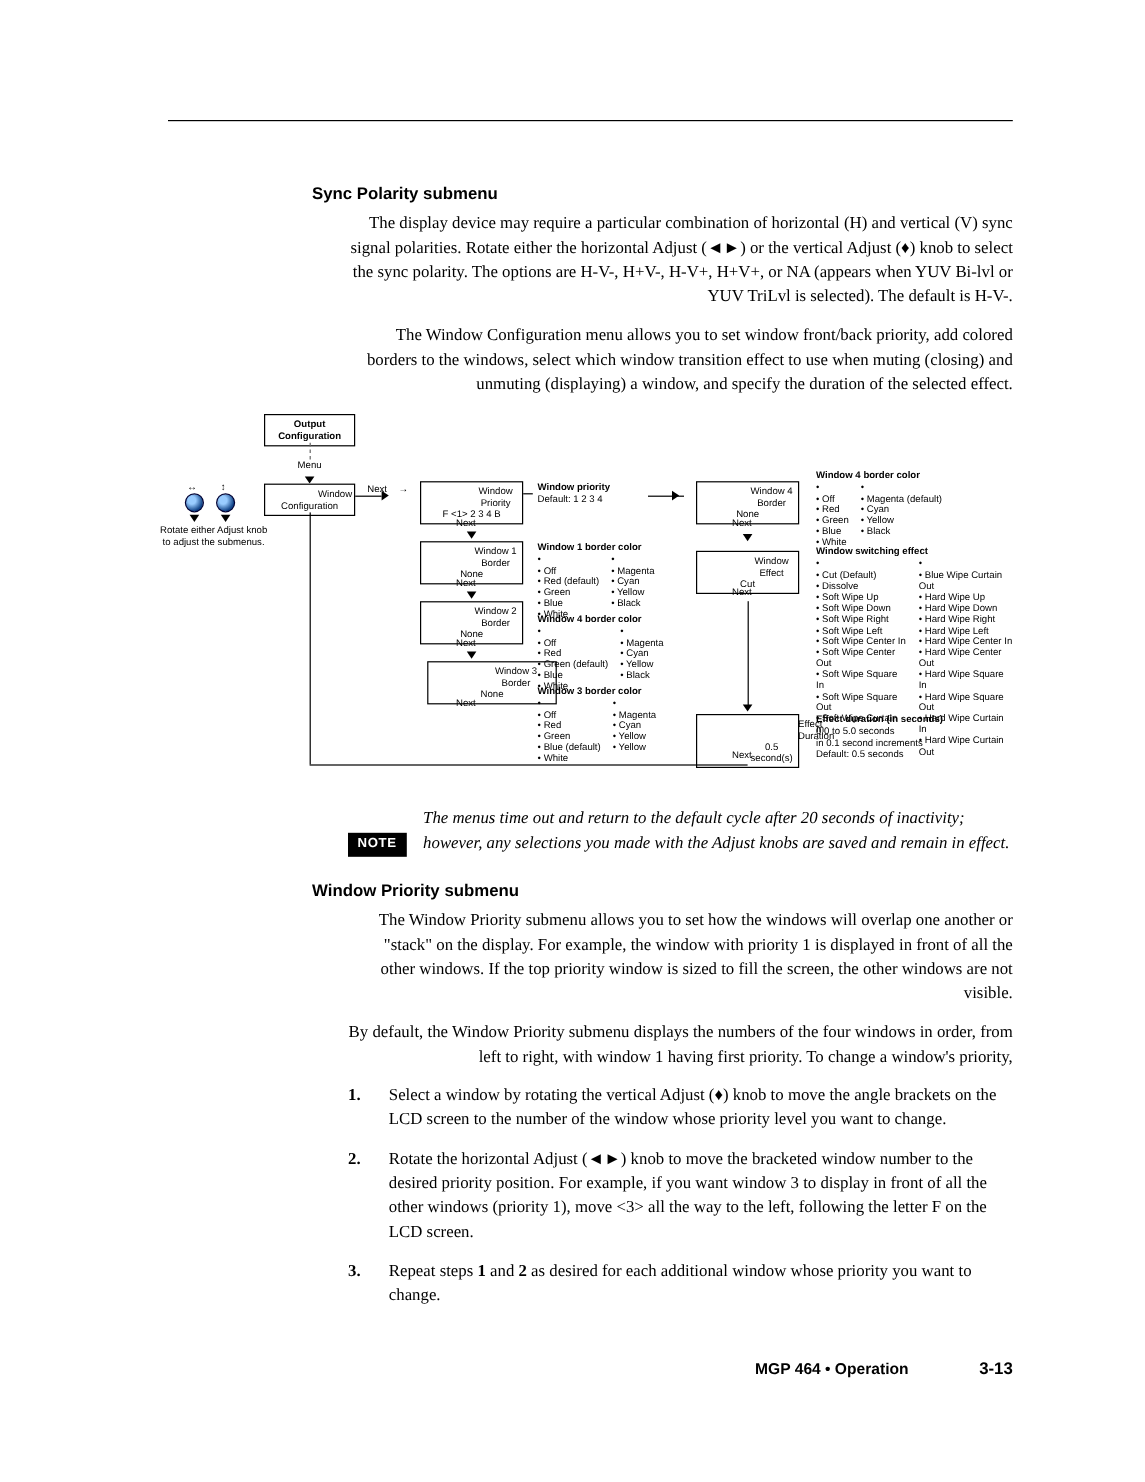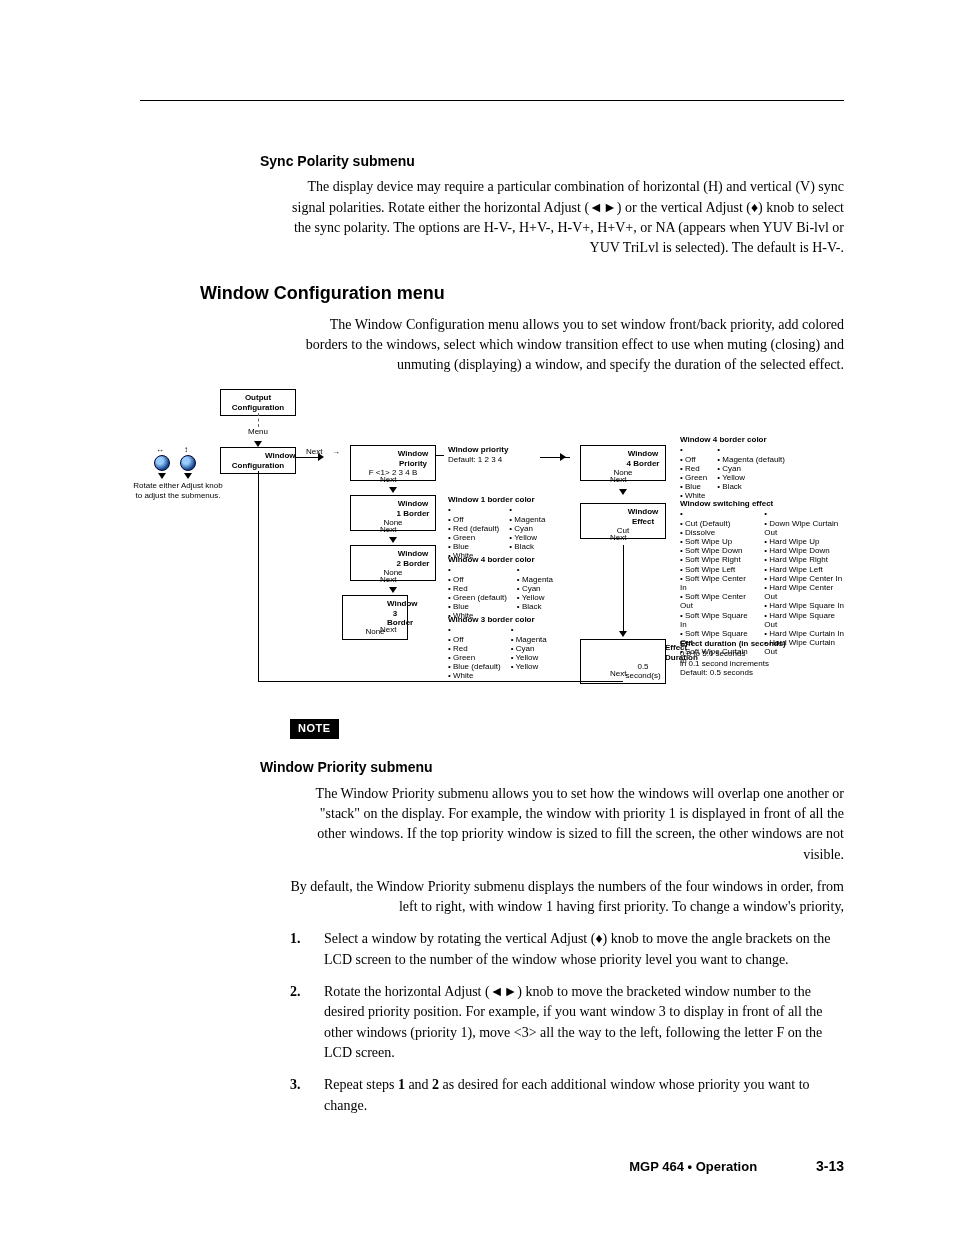--- a/index.html
+++ b/index.html
@@ -104,21 +104,21 @@
     height: 320px;
   }
   .dbox {
     position: absolute;
     border: 1px solid #000;
     background: #fff;
     text-align: center;
     padding: 3px 4px;
     box-sizing: border-box;
   }
-  .dbox .bt { font-weight: bold; margin-left: 40px; }
+  .dbox .bt { font-weight: normal; margin-left: 40px; }
   .dtxt {
     position: absolute;
     font-size: 8px;
   }
   .dtxt.bold { font-weight: bold; }
   .bullets {
     position: absolute;
     font-size: 8px;
   }
   .bullets div::before {
@@ -162,21 +162,20 @@
 </style>
 </head>
 <body>
 
 <div class="page">
   <div class="hr-top"></div>
 
   <h3 class="sub">Sync Polarity submenu</h3>
   <p class="bodytext">The display device may require a particular combination of horizontal (H) and vertical (V) sync signal polarities.  Rotate either the horizontal Adjust (◄►) or the vertical Adjust (♦) knob to select the sync polarity.  The options are H-V-, H+V-, H-V+, H+V+, or NA (appears when YUV Bi-lvl or YUV TriLvl is selected).  The default is H-V-.</p>
 
-  <h2 class="main">Window Configuration menu</h2>
   <p class="bodytext">The Window Configuration menu allows you to set window front/back priority, add colored borders to the windows, select which window transition effect to use when muting (closing) and unmuting (displaying) a window, and specify the duration of the selected effect.</p>
 
   <div class="diagram">
 
     <span class="dtxt" style="left:16px; top:56px;">↔</span>
     <span class="dtxt" style="left:44px; top:56px;">↕</span>
     <div class="knob" style="left:14px; top:66px;"></div>
     <div class="knob" style="left:40px; top:66px;"></div>
     <div class="arrow-d" style="left:18px; top:84px;"></div>
     <div class="arrow-d" style="left:44px; top:84px;"></div>
@@ -214,21 +213,21 @@
     <div class="dtxt" style="left:240px; top:136px;">Next</div>
     <div class="arrow-d" style="left:249px; top:148px;"></div>
 
     <div class="dbox" style="left:210px; top:156px; width:86px;">
       <div class="bt">Window 2 Border</div>
       <div>None</div>
     </div>
     <div class="dtxt" style="left:240px; top:186px;">Next</div>
     <div class="arrow-d" style="left:249px; top:198px;"></div>
 
-    <div class="dbox" style="left:202px; top:206px; width:66px;">
+    <div class="dbox" style="left:216px; top:206px; width:108px;">
       <div class="bt">Window 3 Border</div>
       <div>None</div>
     </div>
     <div class="dtxt" style="left:240px; top:236px;">Next</div>
 
     <div class="sline" style="left:296px; top:66px; width:8px; height:1px;"></div>
     <div class="dtxt bold" style="left:308px; top:56px;">Window priority</div>
     <div class="dtxt" style="left:308px; top:66px;">Default:  1  2  3  4</div>
 
     <div class="dtxt bold" style="left:308px; top:106px;">Window 1 border color</div>
@@ -332,21 +331,21 @@
           <div>Soft Wipe Down</div>
           <div>Soft Wipe Right</div>
           <div>Soft Wipe Left</div>
           <div>Soft Wipe Center In</div>
           <div>Soft Wipe Center Out</div>
           <div>Soft Wipe Square In</div>
           <div>Soft Wipe Square Out</div>
           <div>Soft Wipe Curtain In</div>
         </div>
       <div id="ws-right">
-          <div>Down Wipe Curtain Out</div>
+          <div>Blue Wipe Curtain Out</div>
           <div>Hard Wipe Up</div>
           <div>Hard Wipe Down</div>
           <div>Hard Wipe Right</div>
           <div>Hard Wipe Left</div>
           <div>Hard Wipe Center In</div>
           <div>Hard Wipe Center Out</div>
           <div>Hard Wipe Square In</div>
           <div>Hard Wipe Square Out</div>
           <div>Hard Wipe Curtain In</div>
           <div>Hard Wipe Curtain Out</div>
@@ -356,20 +355,21 @@
     <div class="dtxt bold" style="left:540px; top:250px;">Effect duration (in seconds)</div>
     <div class="dtxt" style="left:540px; top:260px;" id="ed-lines">0.0 to 5.0 seconds<br>in 0.1 second increments<br>Default: 0.5 seconds</div>
 
     <div class="sline" style="left:118px; top:82px; width:1px; height:210px;"></div>
     <div class="sline" style="left:118px; top:292px; width:365px; height:1px;"></div>
   </div>
 
 
   <div class="note-row">
     <div class="note-badge">NOTE</div>
+    <div class="note-text">The menus time out and return to the default cycle after 20 seconds of inactivity; however, any selections you made with the Adjust knobs are saved and remain in effect.</div>
   </div>
 
   <h3 class="sub">Window Priority submenu</h3>
   <p class="bodytext">The Window Priority submenu allows you to set how the windows will overlap one another or "stack" on the display.  For example, the window with priority 1 is displayed in front of all the other windows.  If the top priority window is sized to fill the screen, the other windows are not visible.</p>
   <p class="bodytext">By default, the Window Priority submenu displays the numbers of the four windows in order, from left to right, with window 1 having first priority.  To change a window's priority,</p>
 
   <ol class="steps">
     <li>Select a window by rotating the vertical Adjust (♦) knob to move the angle brackets on the LCD screen to the number of the window whose priority level you want to change.</li>
     <li>Rotate the horizontal Adjust (◄►) knob to move the bracketed window number to the desired priority position.  For example, if you want window 3 to display in front of all the other windows (priority 1), move &lt;3&gt; all the way to the left, following the letter F on the LCD screen.</li>
     <li id="step3">Repeat steps <b>1</b> and <b>2</b> as desired for each additional window whose priority you want to change.</li>

